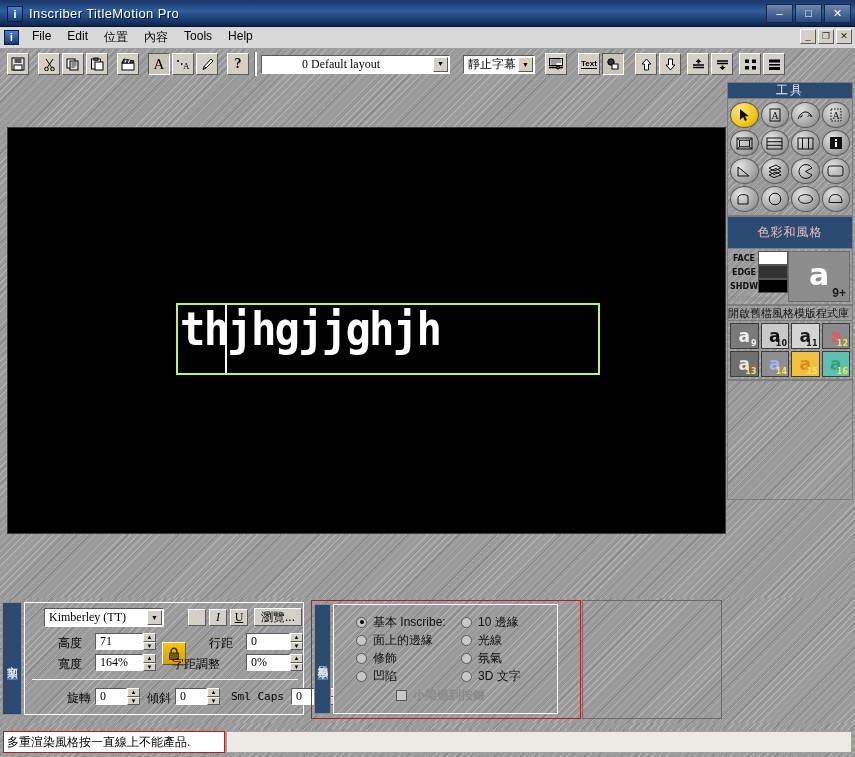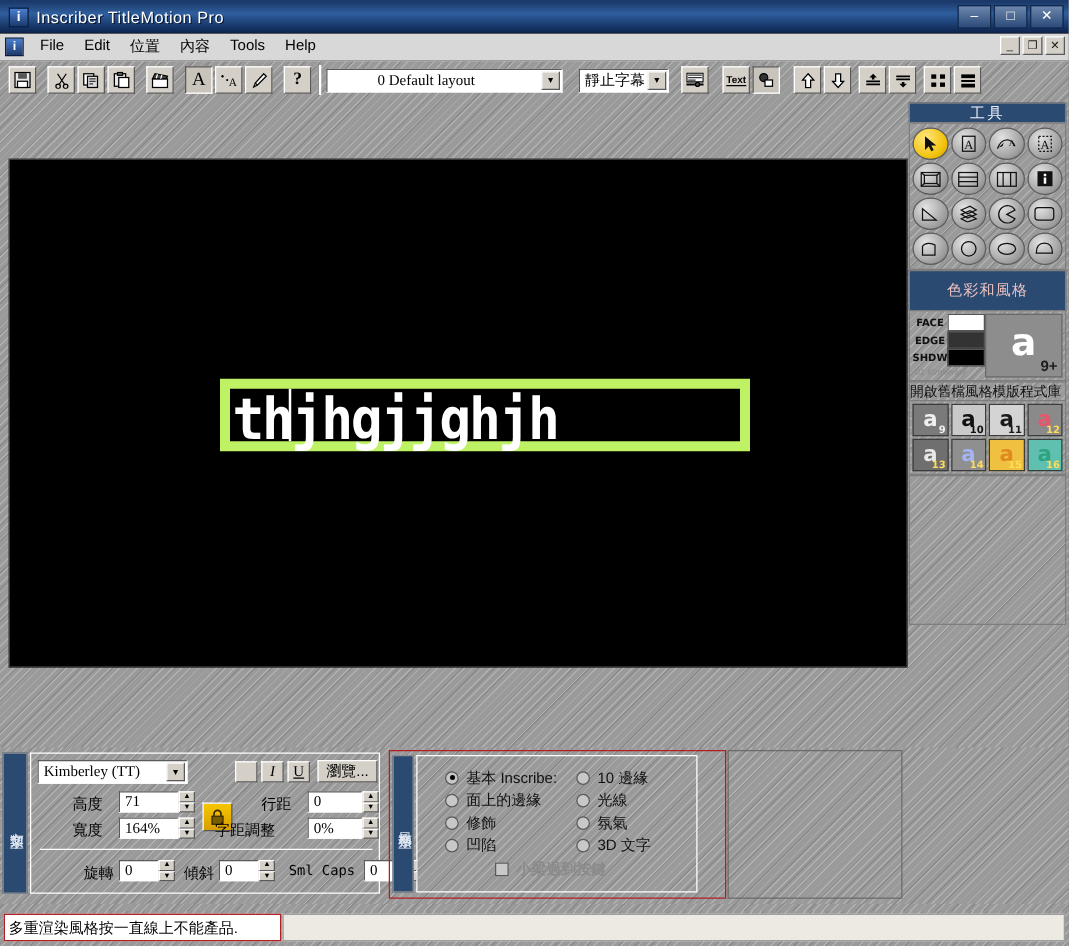--- a/index.html
+++ b/index.html
@@ -103,22 +103,22 @@
   }
 
   
   .canvas-wrap{
     position:absolute;left:7px;top:127px;width:717px;height:405px;
     background:#000;
     border:1px solid #3a3a3a;
     box-sizing:content-box;
   }
   .text-obj{
-    position:absolute;left:168px;top:175px;width:424px;height:58px;
-    border:8px solid #bef264;box-sizing:border-box;
+    position:absolute;left:168px;top:175px;width:424px;height:72px;
+    border:2px solid #bef264;box-sizing:border-box;
   }
   .text-obj .glyphs{
     position:absolute;left:2px;top:-2px;width:100%;height:100%;
     color:#fff;font-family:"DejaVu Sans Mono","Liberation Mono",monospace;
     font-weight:bold;font-size:46px;line-height:52px;letter-spacing:-2px;
     transform:scaleX(0.92);transform-origin:left center;white-space:nowrap;
   }
   .text-caret{position:absolute;left:47px;top:0;width:2px;height:100%;background:#fff;}
 
   
@@ -633,21 +633,21 @@
 
 
   <div class="props hatch">
 
     <div class="vtab" style="position:absolute;left:2px;top:4px;height:113px;">
       <span>文字類型</span>
     </div>
 
     <div class="grp" style="position:absolute;left:24px;top:4px;width:280px;height:113px;">
 
-      <div class="combo" style="position:absolute;left:5px;top:5px;width:120px;height:19px;">
+      <div class="combo" style="position:absolute;left:19px;top:5px;width:120px;height:19px;">
         <span>Kimberley (TT)</span>
         <div class="arrow">▼</div>
       </div>
 
       <div class="sbtn" style="position:absolute;left:163px;top:6px;"></div>
       <div class="sbtn" style="position:absolute;left:184px;top:6px;font-style:italic;">I</div>
       <div class="sbtn" style="position:absolute;left:205px;top:6px;text-decoration:underline;">U</div>
       <div class="browse" style="position:absolute;left:229px;top:5px;">瀏覽...</div>
 
       <div class="lbl" style="position:absolute;left:33px;top:32px;">高度</div>

